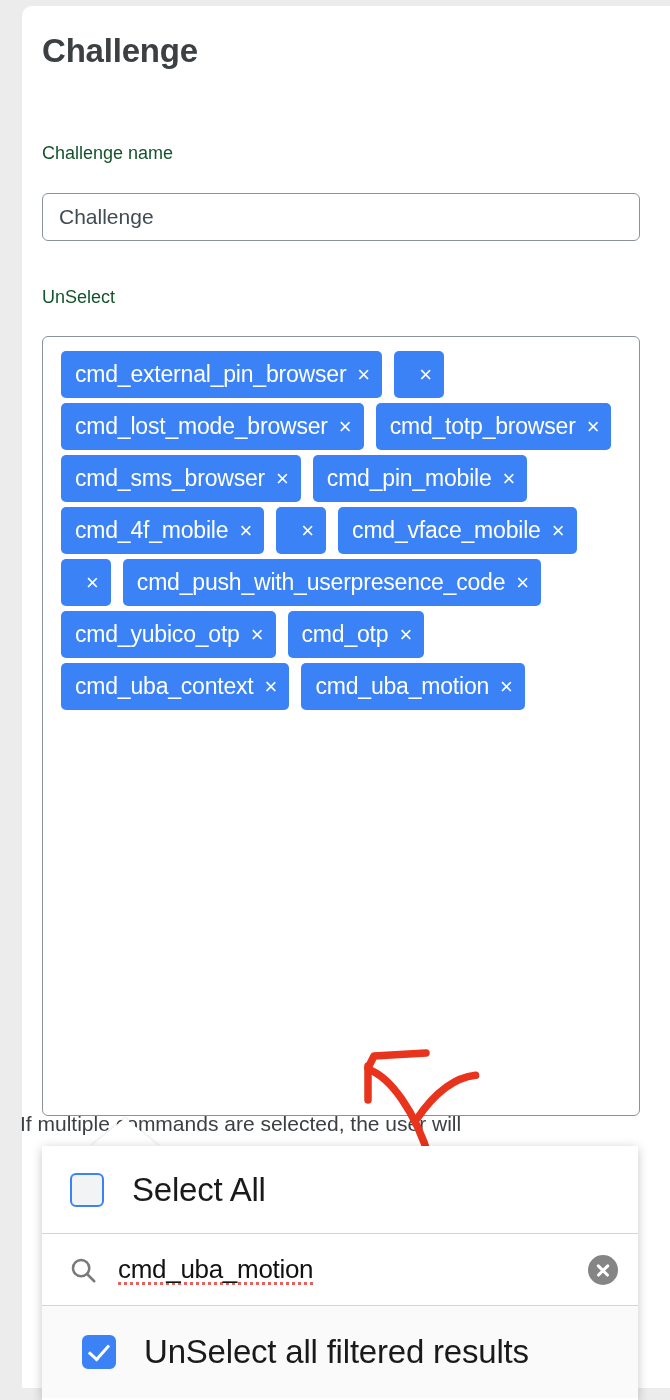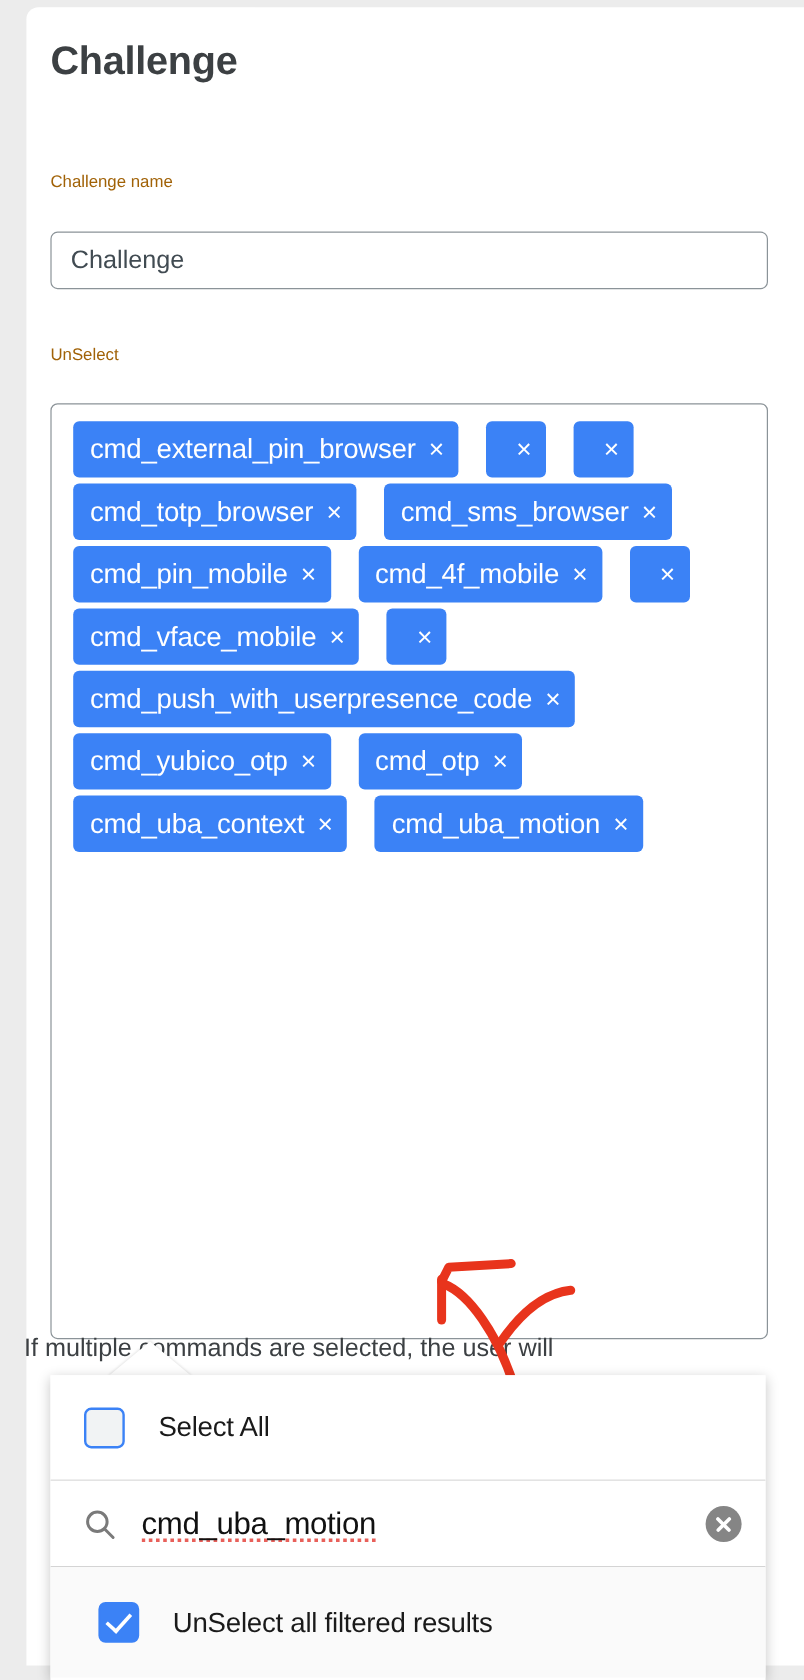--- a/index.html
+++ b/index.html
@@ -34,22 +34,22 @@
     top: 26px;
     font-size: 33px;
     font-weight: bold;
     color: #3c4043;
     letter-spacing: -0.2px;
   }
 
   .field-label {
     position: absolute;
     left: 20px;
-    font-size: 14px;
-    color: #a16207;
+    font-size: 18px;
+    color: #14532d;
     font-weight: 400;
   }
   .label-challenge-name { top: 137px; }
   .label-commands { top: 281px; }
 
   .text-input {
     position: absolute;
     left: 20px;
     top: 187px;
     width: 598px;
@@ -76,21 +76,21 @@
     border: 1px solid #8b9398;
     border-radius: 6px;
     background: #ffffff;
     padding: 14px 12px 12px 18px;
     overflow: hidden;
   }
   .tag-wrap {
     display: flex;
     flex-wrap: wrap;
     align-content: flex-start;
-    gap: 5px 23px;
+    gap: 5px 12px;
   }
   .tag {
     display: inline-flex;
     align-items: center;
     background: #3b82f6;
     color: #ffffff;
     border-radius: 5px;
     height: 47px;
     padding: 0 12px 0 14px;
     font-size: 23px;
@@ -206,21 +206,21 @@
     left: 9px;
     top: 3px;
     width: 9px;
     height: 17px;
     border: solid #ffffff;
     border-width: 0 3.5px 3.5px 0;
     transform: rotate(42deg);
   }
   .dd-label {
     margin-left: 28px;
-    font-size: 23px;
+    font-size: 33px;
     color: #1a1a1a;
     letter-spacing: -0.2px;
   }
 
   
   .search-icon {
     width: 30px;
     height: 30px;
     flex: 0 0 auto;
     color: #7a7a7a;
@@ -278,20 +278,21 @@
   <div class="commands-box">
     <div class="tag-wrap" id="tag-wrap">
         <span class="tag">
           <span class="tag-label">cmd_external_pin_browser</span>
           <span class="tag-x">×</span>
         </span>
         <span class="tag">
           <span class="tag-x">×</span>
         </span>
         <span class="tag">
+          <span class="tag-label">cmd_lost_mode_browser</span>
           <span class="tag-x">×</span>
         </span>
         <span class="tag">
           <span class="tag-label">cmd_totp_browser</span>
           <span class="tag-x">×</span>
         </span>
         <span class="tag">
           <span class="tag-label">cmd_sms_browser</span>
           <span class="tag-x">×</span>
         </span>

